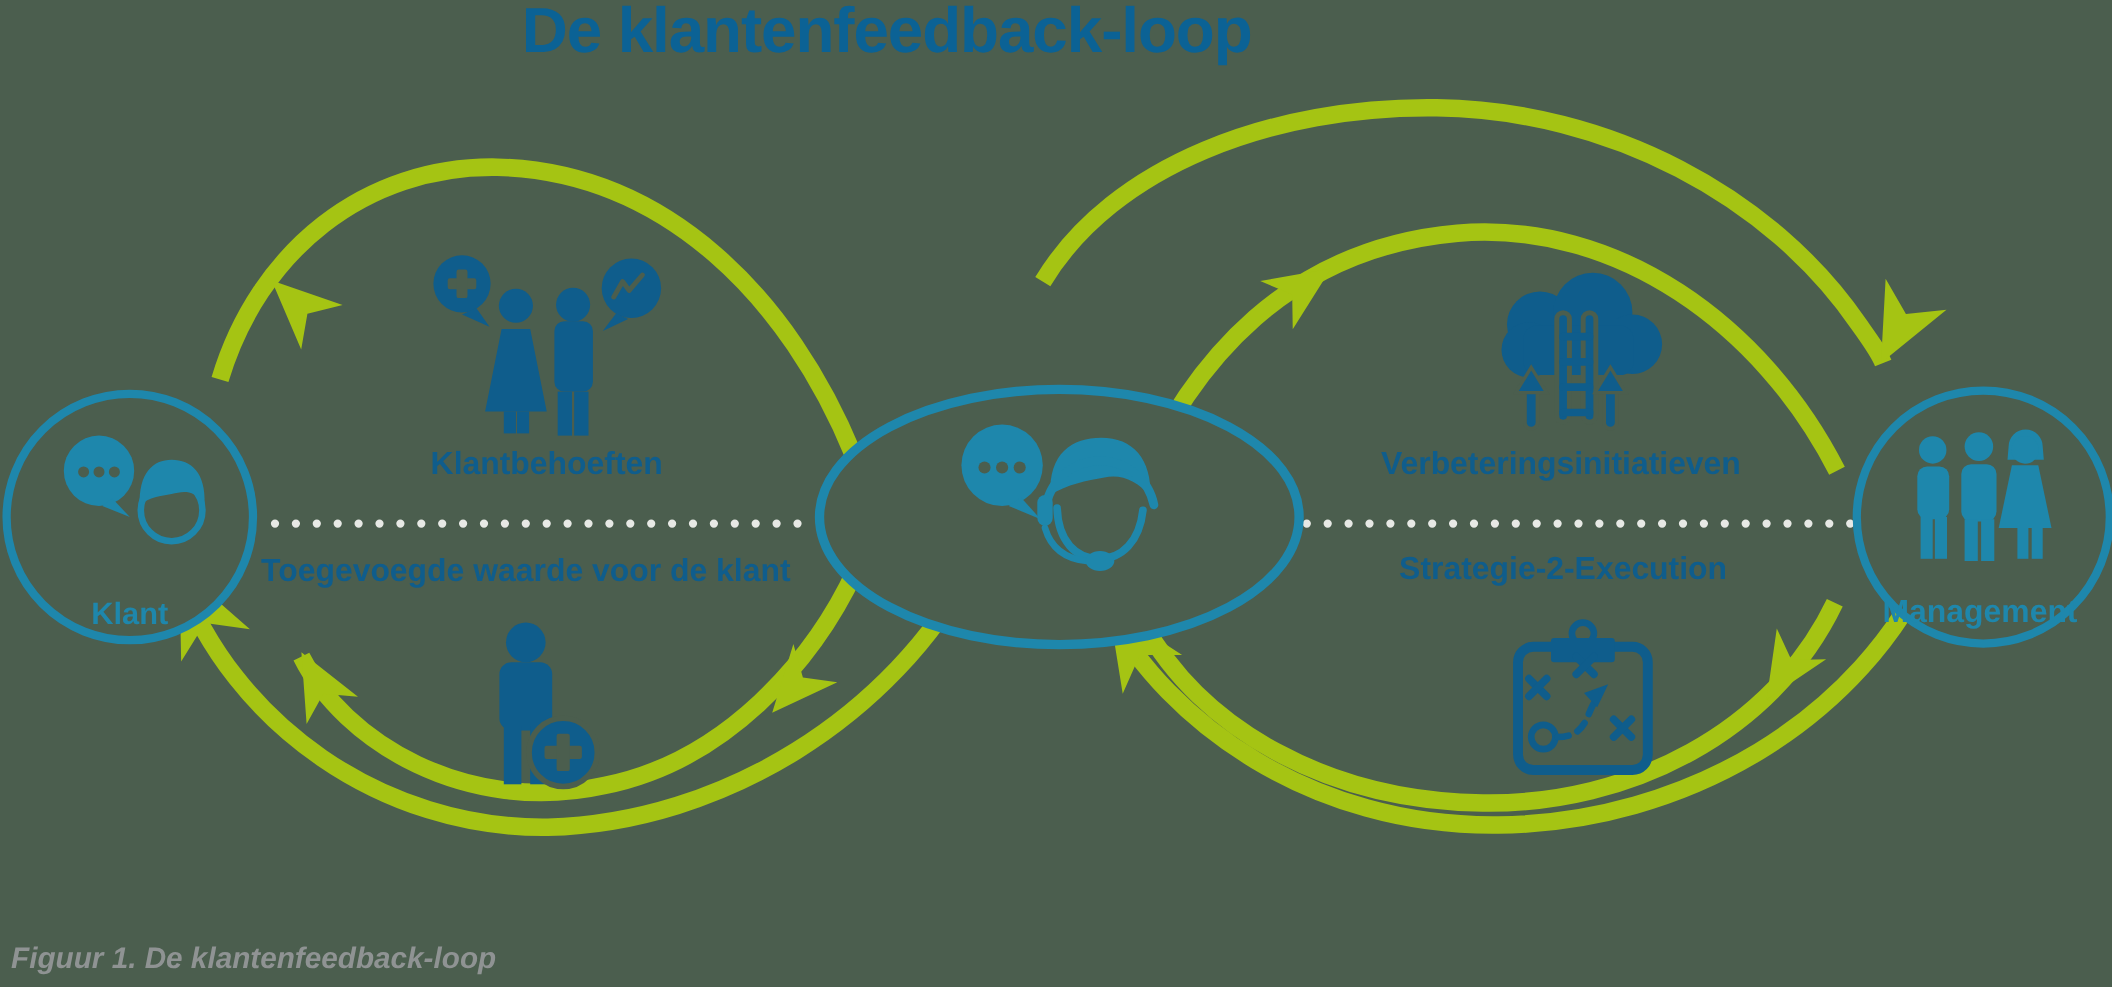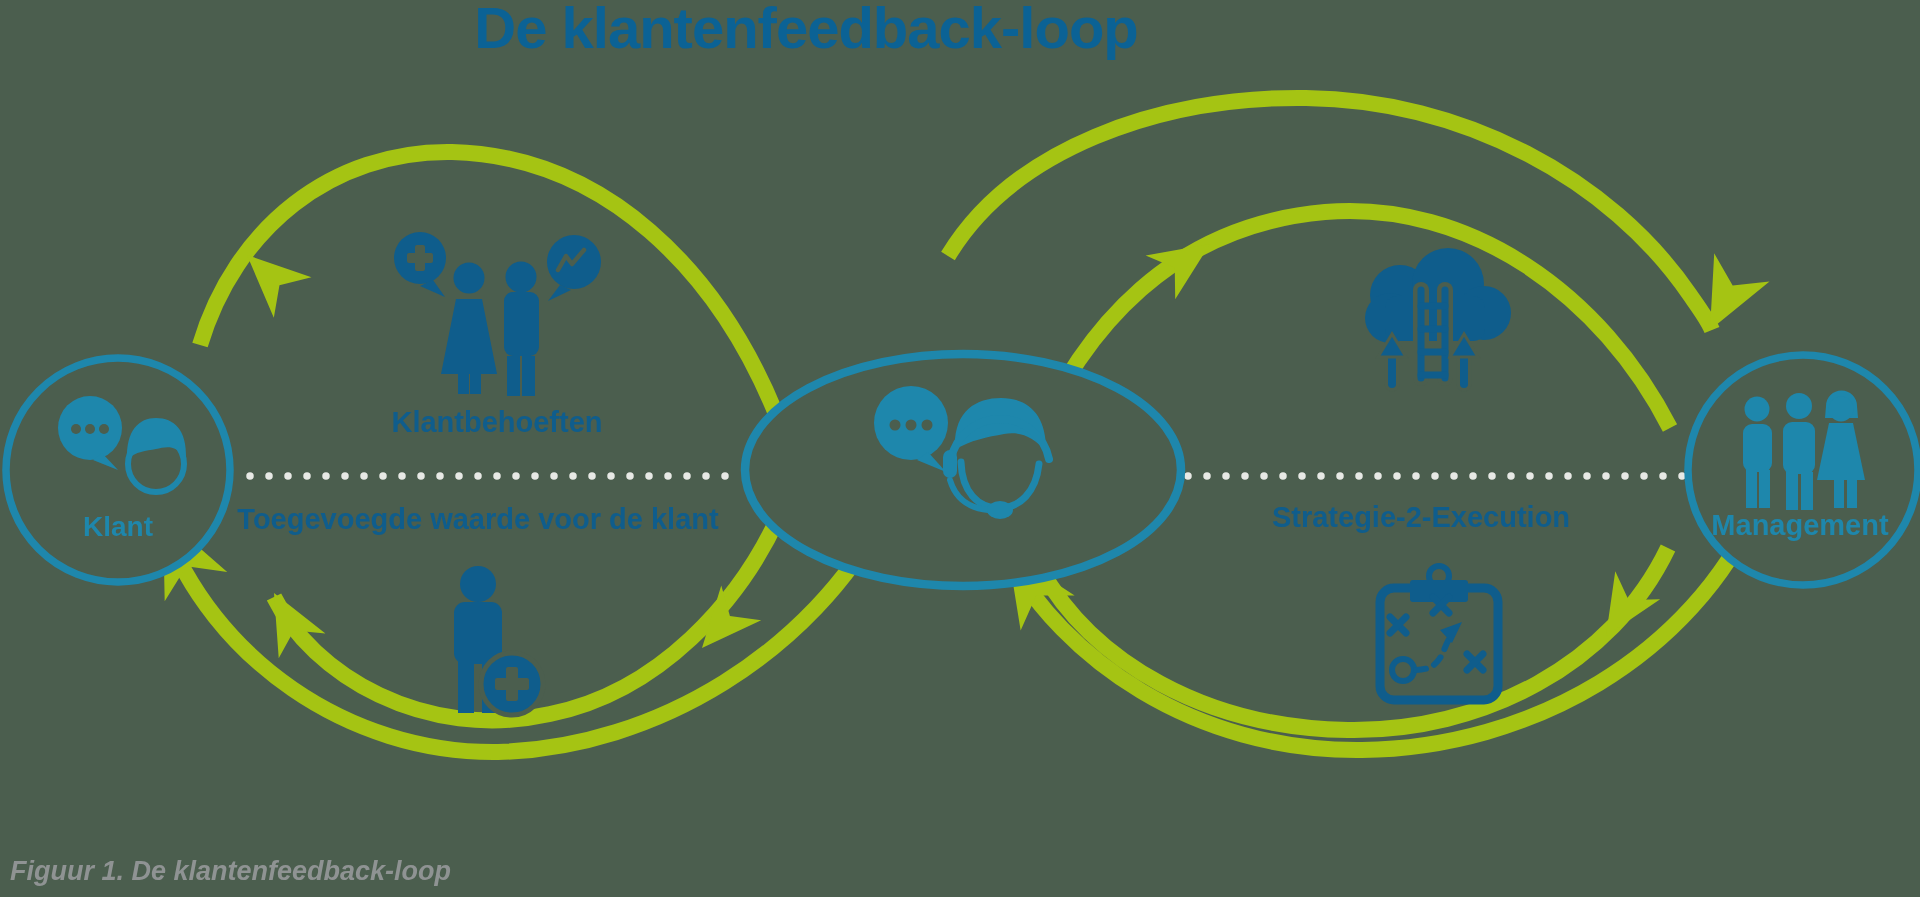--- a/index.html
+++ b/index.html
@@ -24,21 +24,21 @@
     left:806px;top:-6px;
     transform:translateX(-50%);
     white-space:nowrap;
     font-size:58px;
     font-weight:bold;
     letter-spacing:-1px;
     color:#0b6295;
     z-index:5;
   }
   .dark-label{color:#0f5d8c;font-size:29px;}
-  .teal-label{color:#1e87ac;}
+  .teal-label{color:#1e87ac;margin-top:31px;}
   .caption{
     position:absolute;
     left:10px;top:856px;
     font-size:27px;
     font-style:italic;
     font-weight:bold;
     color:#8f9393;
     z-index:5;
   }
 </style>
@@ -198,19 +198,20 @@
       <circle cx="512" cy="684" r="31" fill="#0f5d8c" stroke="#4b5e4e" stroke-width="5"></circle>
       <rect x="495" y="678" width="34" height="12" rx="2" fill="#4b5e4e"></rect>
       <rect x="506" y="667" width="12" height="34" rx="2" fill="#4b5e4e"></rect>
     </g>
   </svg>
 
   <div class="title">De klantenfeedback-loop</div>
 
   <div class="lbl dark-label" style="left:497px;top:406px">Klantbehoeften</div>
   <div class="lbl dark-label" style="left:478px;top:503px">Toegevoegde waarde voor de klant</div>
+  <div class="lbl dark-label" style="left:1419px;top:406px">Verbeteringsinitiatieven</div>
   <div class="lbl dark-label" style="left:1421px;top:501px">Strategie-2-Execution</div>
 
   <div class="lbl teal-label" style="left:118px;top:511px;font-size:28px">Klant</div>
   <div class="lbl teal-label" style="left:1800px;top:509px;font-size:29px">Management</div>
 
   <div class="caption">Figuur 1. De klantenfeedback-loop</div>
 </div>
 
 </body></html>

